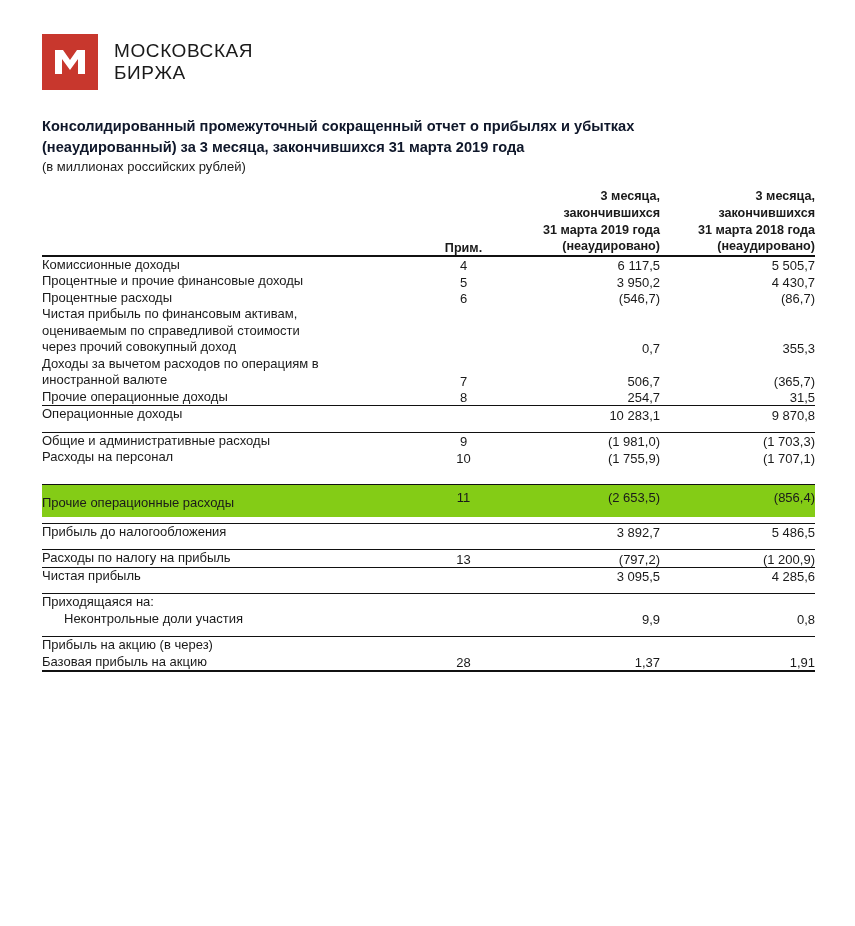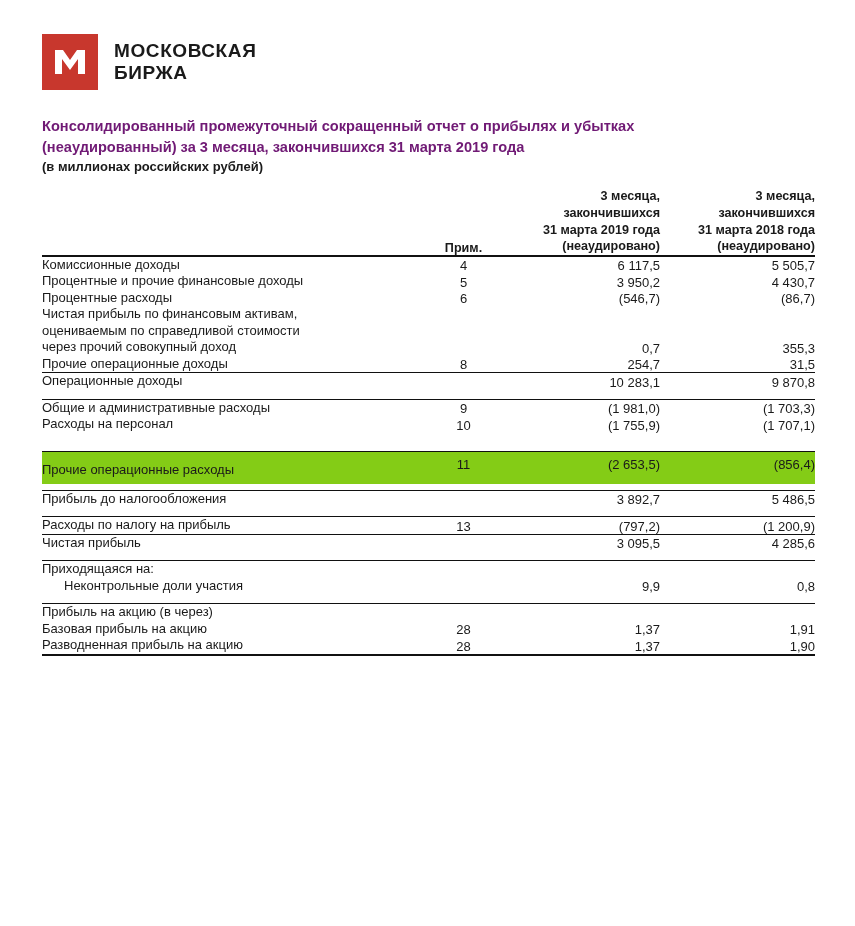--- a/index.html
+++ b/index.html
@@ -36,38 +36,38 @@
     background: #c8372d;
     display: flex;
     align-items: center;
     justify-content: center;
     flex: 0 0 auto;
   }
   .logo-mark svg { display: block; }
   .logo-text {
     margin-left: 16px;
     font-size: 19px;
-    font-weight: bold;
+    font-weight: normal;
     line-height: 1.18;
     letter-spacing: 0.6px;
     color: #1a1a1a;
     text-transform: uppercase;
   }
 
   
   .doc-title {
     font-size: 14.6px;
     font-weight: bold;
     line-height: 1.42;
-    color: #701a75;
+    color: #0f172a;
     max-width: 680px;
   }
   .doc-subtitle {
     font-size: 13px;
-    font-weight: bold;
+    font-weight: normal;
     color: #1a1a1a;
     margin-top: 2px;
   }
 
   
   table.fin {
     width: 773px;
     border-collapse: collapse;
     margin-top: 14px;
     font-size: 13px;
@@ -204,20 +204,27 @@
         </tr>
         <tr class="">
           <td class="cell-label multi">Чистая прибыль по финансовым активам,
 оцениваемым по справедливой стоимости
 через прочий совокупный доход</td>
           <td class="cell-note"></td>
           <td class="cell-num">0,7</td>
           <td class="cell-num">355,3</td>
         </tr>
         <tr class="">
+          <td class="cell-label multi">Доходы за вычетом расходов по операциям в
+иностранной валюте</td>
+          <td class="cell-note">7</td>
+          <td class="cell-num">506,7</td>
+          <td class="cell-num">(365,7)</td>
+        </tr>
+        <tr class="">
           <td class="cell-label multi">Прочие операционные доходы</td>
           <td class="cell-note">8</td>
           <td class="cell-num">254,7</td>
           <td class="cell-num">31,5</td>
         </tr>
         <tr class="rule-thin bold">
           <td class="cell-label multi">Операционные доходы</td>
           <td class="cell-note"></td>
           <td class="cell-num">10 283,1</td>
           <td class="cell-num">9 870,8</td>
@@ -296,23 +303,17 @@
           <td class="cell-note"></td>
           <td class="cell-num"></td>
           <td class="cell-num"></td>
         </tr>
         <tr class="">
           <td class="cell-label multi">Базовая прибыль на акцию</td>
           <td class="cell-note">28</td>
           <td class="cell-num">1,37</td>
           <td class="cell-num">1,91</td>
         </tr>
-        <tr class="">
-          <td class="cell-label multi">Разводненная прибыль на акцию</td>
-          <td class="cell-note">28</td>
-          <td class="cell-num">1,37</td>
-          <td class="cell-num">1,90</td>
-        </tr>
       </tbody>
   </table>
 
   <div class="bottom-rule"></div>
 </div>
 
 </body></html>

